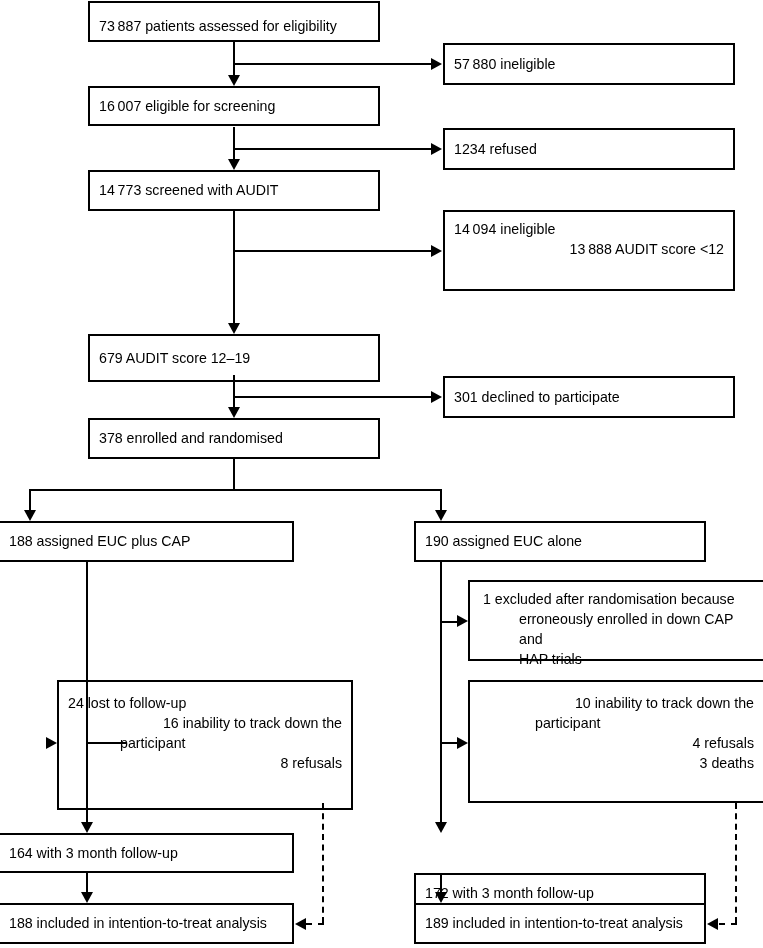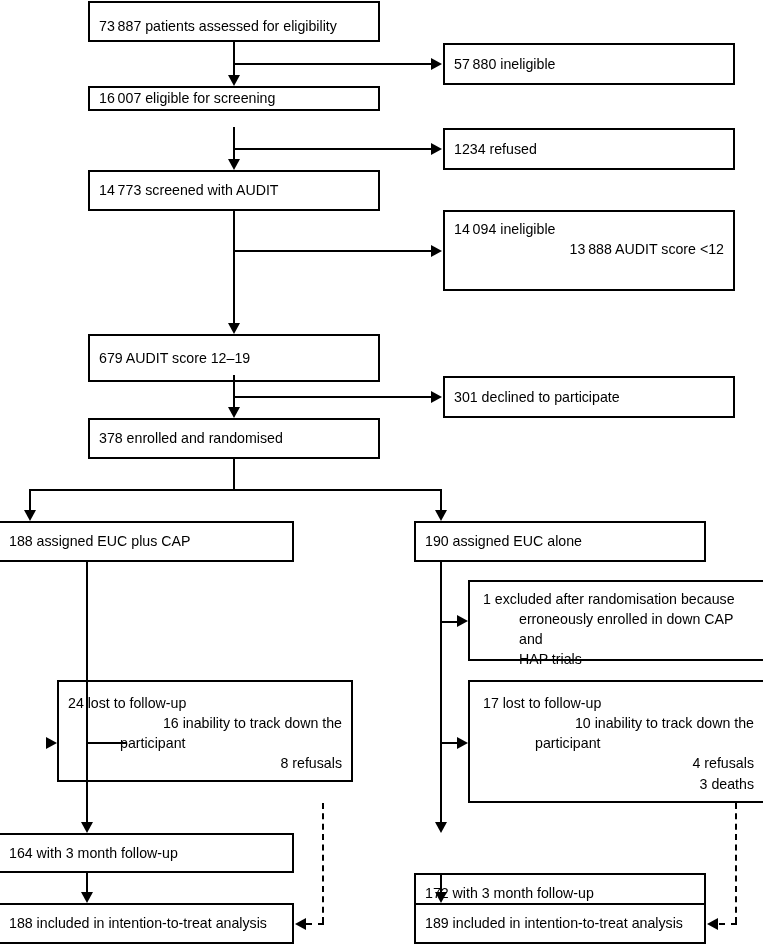--- a/index.html
+++ b/index.html
@@ -95,21 +95,21 @@
 <div id="flowchart">
 
   <div class="box" style="left:88px; top:1px; width:292px; height:41px;justify-content:flex-end;">
     <span class="ln">73 887 patients assessed for eligibility</span>
   </div>
 
   <div class="box" style="left:443px; top:43px; width:292px; height:42px;">
     <span class="ln">57 880 ineligible</span>
   </div>
 
-  <div class="box" style="left:88px; top:86px; width:292px; height:25px;">
+  <div class="box" style="left:88px; top:86px; width:292px; height:40px;">
     <span class="ln">16 007 eligible for screening</span>
   </div>
 
   <div class="box" style="left:443px; top:128px; width:292px; height:42px;">
     <span class="ln">1234 refused</span>
   </div>
 
   <div class="box" style="left:88px; top:170px; width:292px; height:41px;">
     <span class="ln">14 773 screened with AUDIT</span>
   </div>
@@ -138,29 +138,28 @@
   <div class="box" style="left:414px; top:521px; width:292px; height:41px;">
     <span class="ln">190 assigned EUC alone</span>
   </div>
 
   <div class="box top-text" style="left:468px; top:580px; width:297px; height:81px; padding-left:13px;">
     <span class="ln">1 excluded after randomisation because</span>
     <span class="ln i3">erroneously enrolled in down CAP and</span>
     <span class="ln i3">HAP trials</span>
   </div>
 
-  <div class="box top-text" style="left:57px; top:680px; width:296px; height:102px; padding-top:11px;">
+  <div class="box top-text" style="left:57px; top:680px; width:296px; height:130px; padding-top:11px;">
     <span class="ln">24 lost to follow-up</span>
     <span class="ln i1">16 inability to track down the</span>
     <span class="ln i2">participant</span>
     <span class="ln i1">8 refusals</span>
   </div>
 
   <div class="box top-text" style="left:468px; top:680px; width:297px; height:123px; padding-top:11px; padding-left:13px;">
-    <span class="ln">17 lost to follow-up</span>
     <span class="ln i1">10 inability to track down the</span>
     <span class="ln i2">participant</span>
     <span class="ln i1">4 refusals</span>
     <span class="ln i1">3 deaths</span>
   </div>
 
   <div class="box" style="left:-2px; top:833px; width:296px; height:40px;">
     <span class="ln">164 with 3 month follow-up</span>
   </div>
 

